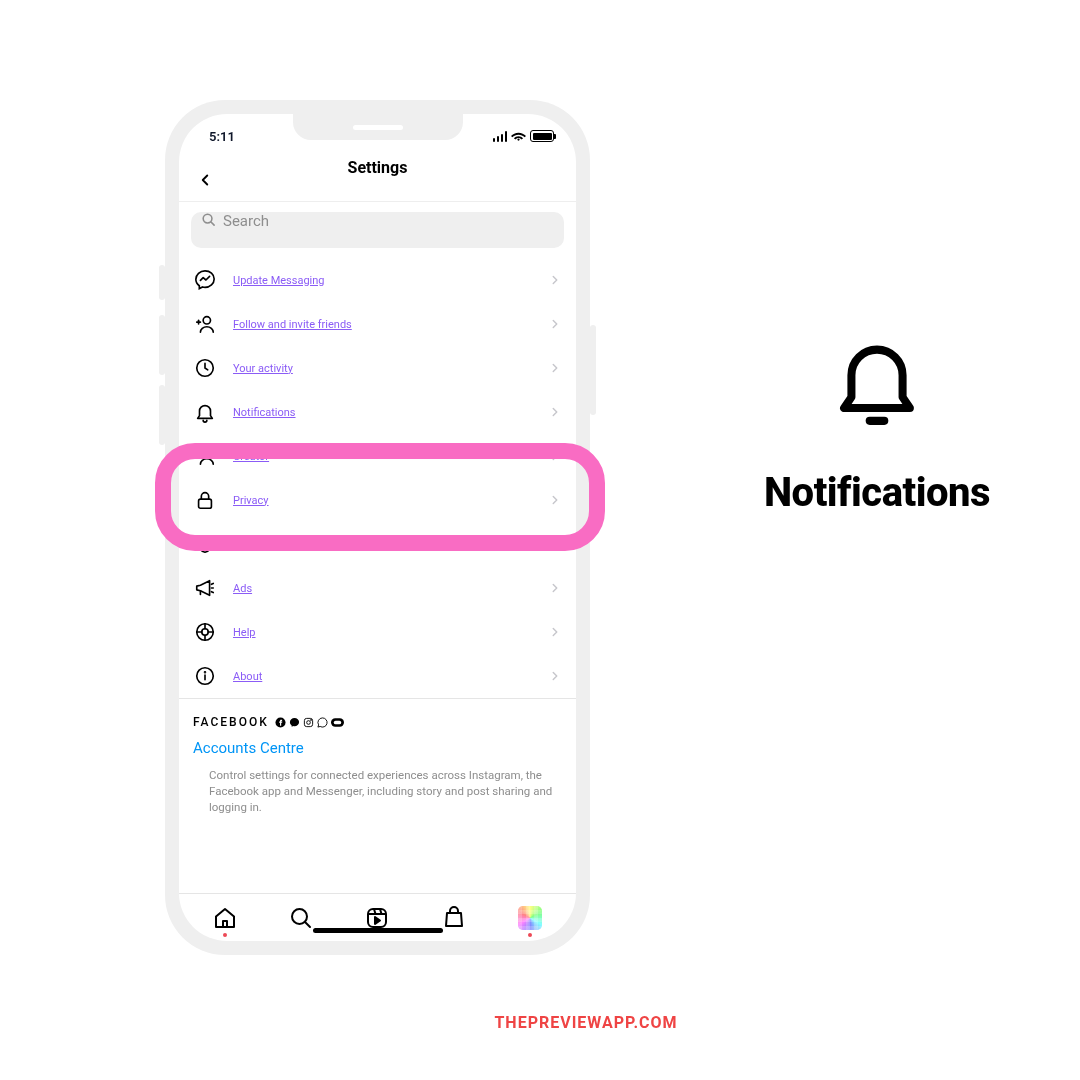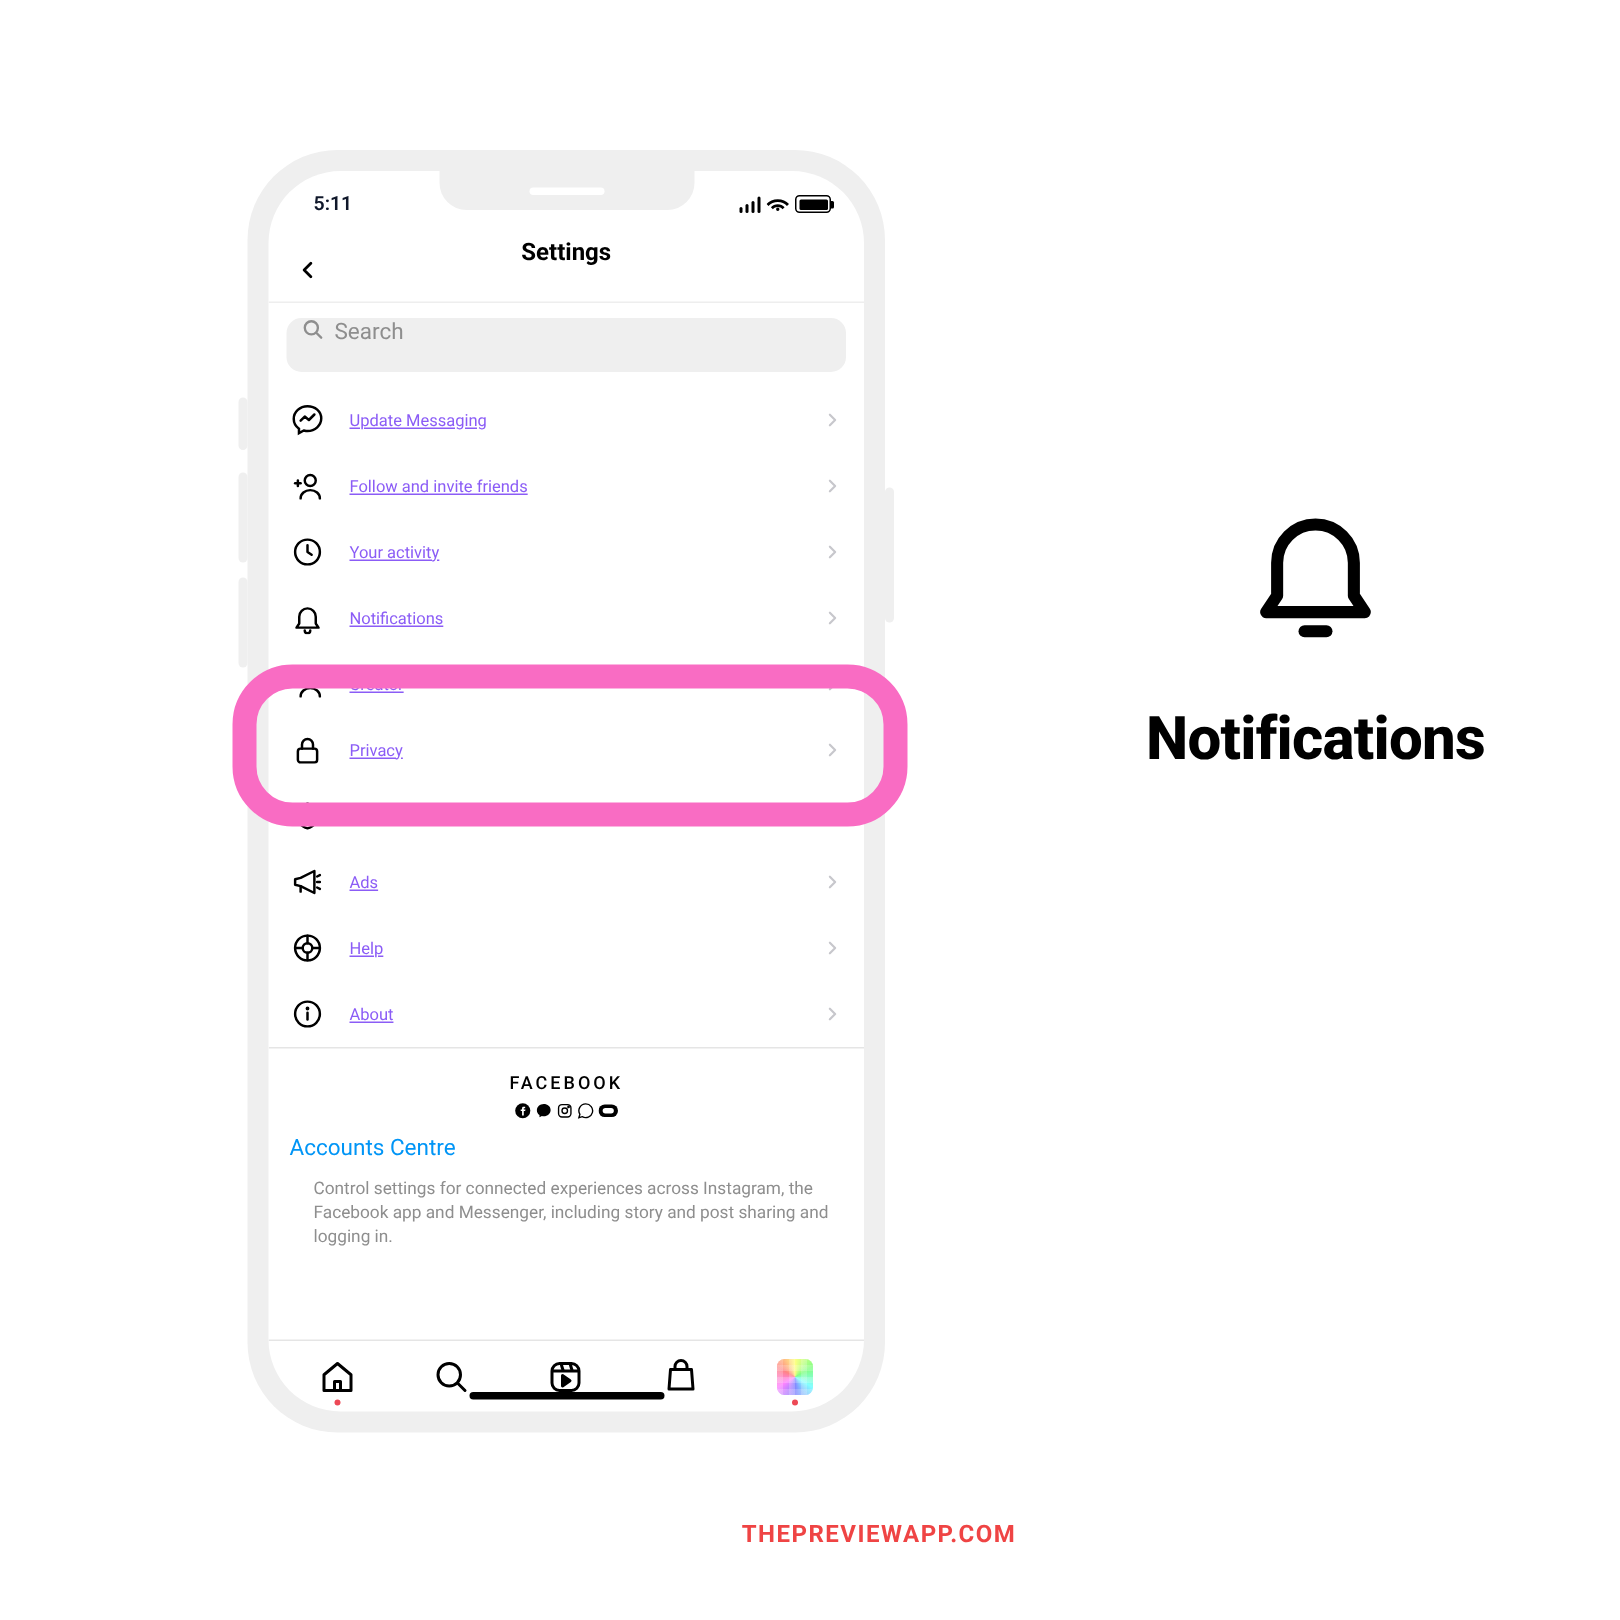--- a/index.html
+++ b/index.html
@@ -104,21 +104,21 @@
   .list-item {
     display:flex; align-items:center; height:44px;
     padding:0 14px; gap:16px; position:relative;
   }
   .list-icon { width:24px; height:24px; display:flex;align-items:center;justify-content:center; color:#000;}
   .list-label { flex:1; font-size:11px; color:#8b5cf6;text-decoration:underline;}
   .chev { color:#c7c7cc; }
   .footer-sec {
     border-top:1px solid #e5e5e5; padding:16px 14px 10px; font-size:12px;
   }
-  .fb-row { display:flex; align-items:center; gap:6px; letter-spacing:2px; font-weight:500; font-size:12px;flex-direction:column;}
+  .fb-row { display:flex; align-items:center; gap:6px; letter-spacing:2px; font-weight:500; font-size:12px;}
   .fb-icons { display:flex; gap:3px; align-items:center; letter-spacing:0;}
   .acct-link { color:#0095f6; font-size:15px; margin-top:10px; display:block;}
   .footer-desc { color:#8e8e8e; font-size:11.5px; line-height:1.4; margin-top:10px;margin-left:16px;}
 
   .tabbar {
     height:48px; border-top:1px solid #e5e5e5;
     display:flex; align-items:center; justify-content:space-around;
     padding:0 8px;
     position:relative;
   }

